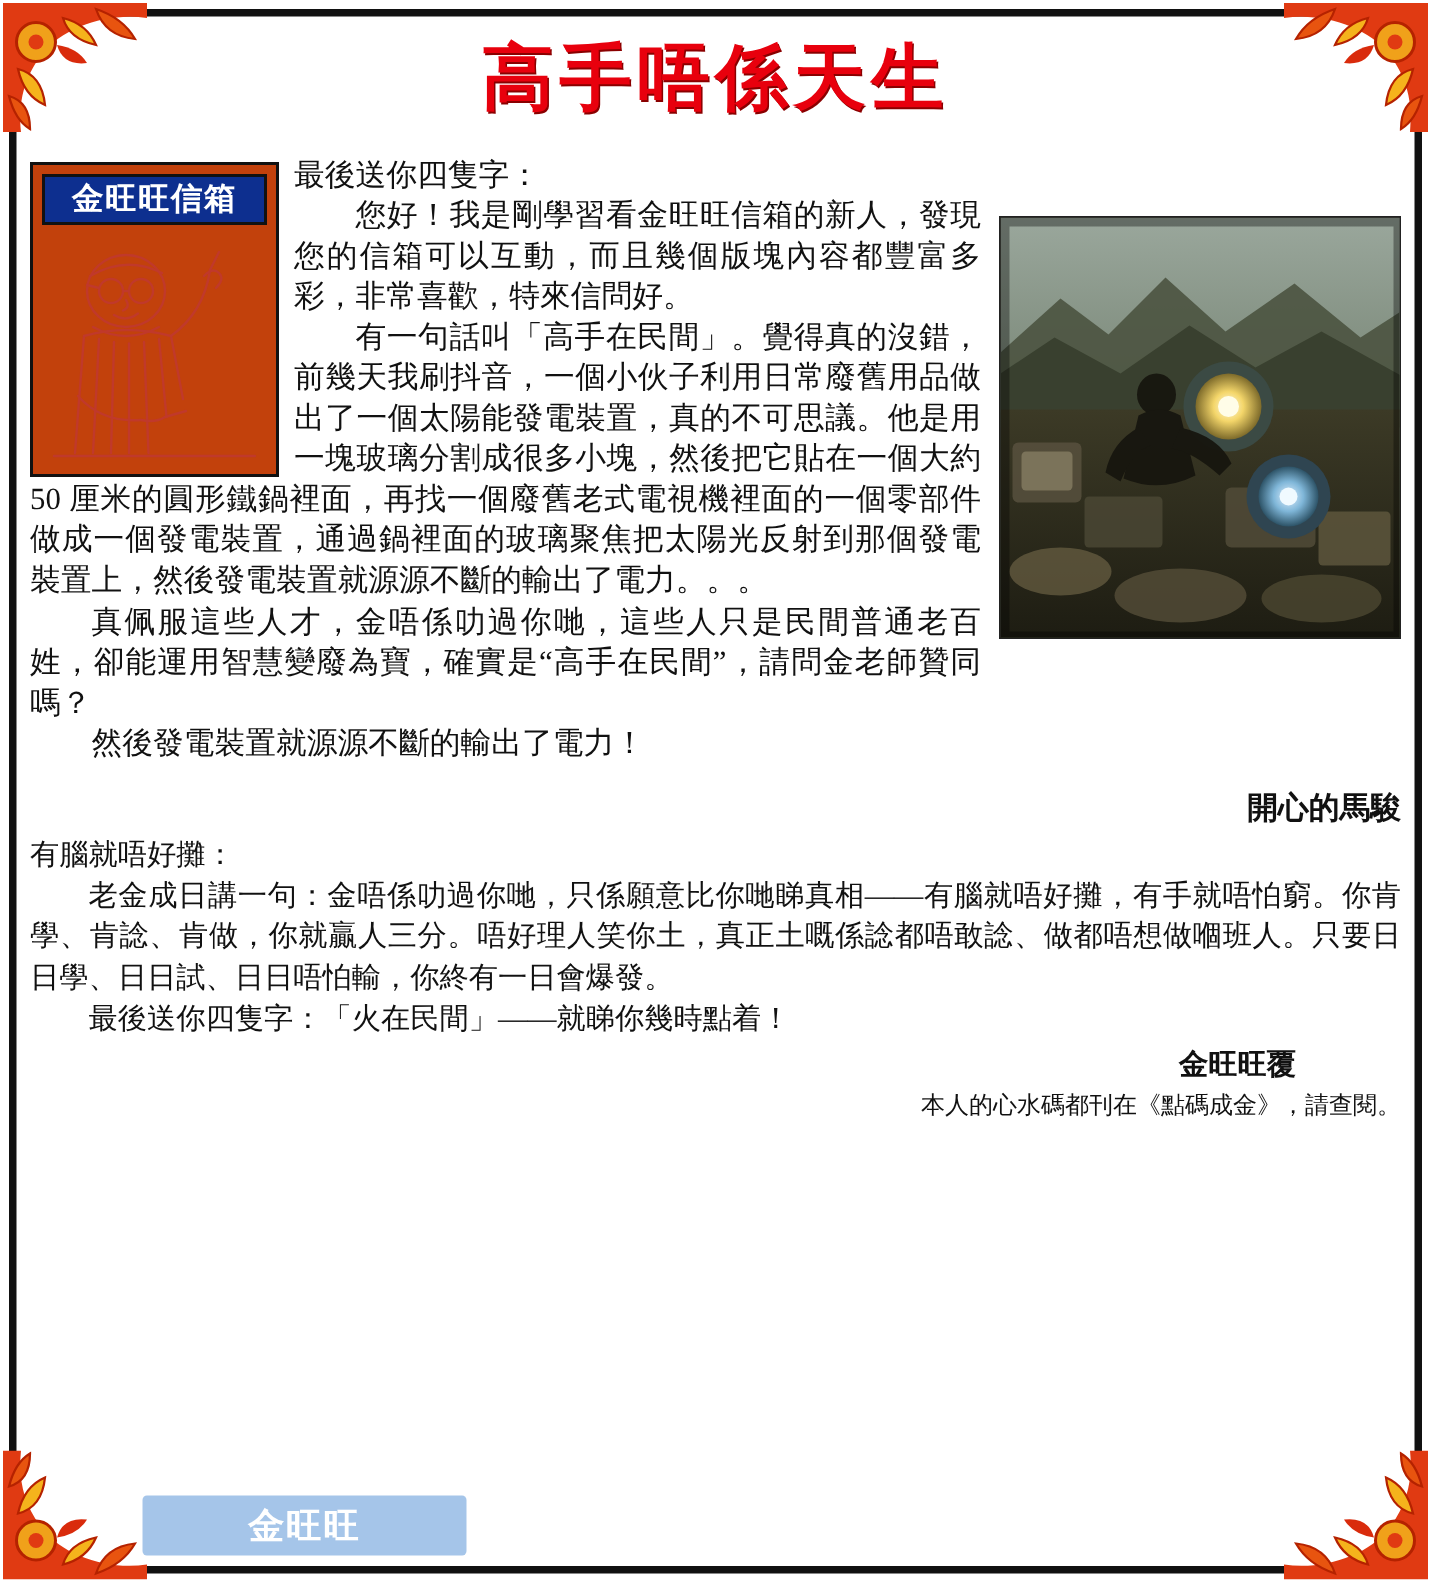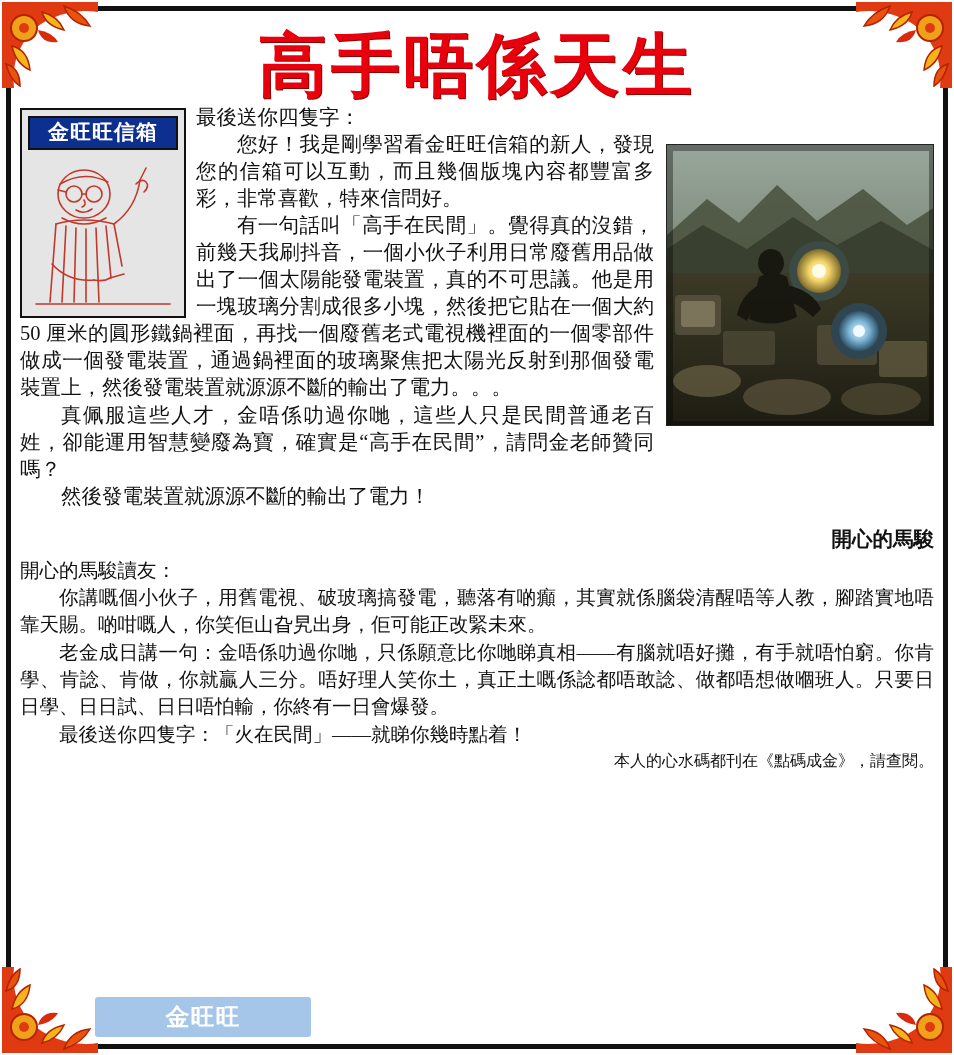--- a/index.html
+++ b/index.html
@@ -45,21 +45,21 @@
   .corner.br { right: 2px; bottom: 2px; transform: scale(-1,-1); }
 
   .title {
     position: absolute;
     top: 20px;
     left: 0;
     width: 954px;
     text-align: center;
     font-family: "DejaVu Serif", "Liberation Serif", serif;
     font-weight: 700;
-    font-size: 69px;
+    font-size: 48px;
     letter-spacing: 4px;
     color: #e8000d;
     z-index: 4;
     text-shadow: 1px 1px 0 #8a0000;
   }
 
   .content {
     position: absolute;
     left: 20px;
     top: 104px;
@@ -72,21 +72,21 @@
   }
 
   
   .masthead {
     float: left;
     width: 166px;
     height: 210px;
     margin: 4px 10px 2px 0;
     border: 2px solid #111;
     box-sizing: border-box;
-    background: #e5e5e5;
+    background: #c2410c;
     position: relative;
     overflow: hidden;
   }
   .masthead .mh-band {
     position: absolute;
     left: 6px;
     top: 6px;
     right: 6px;
     height: 34px;
     background: #0d2f8f;
@@ -342,24 +342,24 @@
     </div>
 
     <div class="p">最後送你四隻字：</div>
     <div class="p indent">您好！我是剛學習看金旺旺信箱的新人，發現您的信箱可以互動，而且幾個版塊內容都豐富多彩，非常喜歡，特來信問好。</div>
     <div class="p indent">有一句話叫「高手在民間」。覺得真的沒錯，前幾天我刷抖音，一個小伙子利用日常廢舊用品做出了一個太陽能發電裝置，真的不可思議。他是用一塊玻璃分割成很多小塊，然後把它貼在一個大約 50 厘米的圓形鐵鍋裡面，再找一個廢舊老式電視機裡面的一個零部件做成一個發電裝置，通過鍋裡面的玻璃聚焦把太陽光反射到那個發電裝置上，然後發電裝置就源源不斷的輸出了電力。。。</div>
     <div class="p indent">真佩服這些人才，金唔係叻過你哋，這些人只是民間普通老百姓，卻能運用智慧變廢為寶，確實是“高手在民間”，請問金老師贊同嗎？</div>
     <div class="p indent">然後發電裝置就源源不斷的輸出了電力！</div>
     <div class="sign">開心的馬駿</div>
 
     <div class="reply">
-      <div class="p">開心的馬駿讀友：</div>
-      <div class="p indent">你講嘅個小伙子，用舊電視、破玻璃搞發電，聽落有啲癲，其實就係腦袋清醒唔等人教，腳踏實地唔靠天賜。啲咁嘅人，你笑佢山旮旯出身，佢可能正改緊未來。</div>
+      <div class="p">有腦就唔好攤：</div>
       <div class="p indent">老金成日講一句：金唔係叻過你哋，只係願意比你哋睇真相——有腦就唔好攤，有手就唔怕窮。你肯學、肯諗、肯做，你就贏人三分。唔好理人笑你土，真正土嘅係諗都唔敢諗、做都唔想做嗰班人。只要日日學、日日試、日日唔怕輸，你終有一日會爆發。</div>
       <div class="p indent">最後送你四隻字：「火在民間」——就睇你幾時點着！</div>
+      <div class="sign2">金旺旺覆</div>
       <div class="footnote">本人的心水碼都刊在《點碼成金》，請查閱。</div>
     </div>
 
   </div>
 
   <div class="watermark">
     <span>金旺旺</span>
   </div>
 
 </div>

